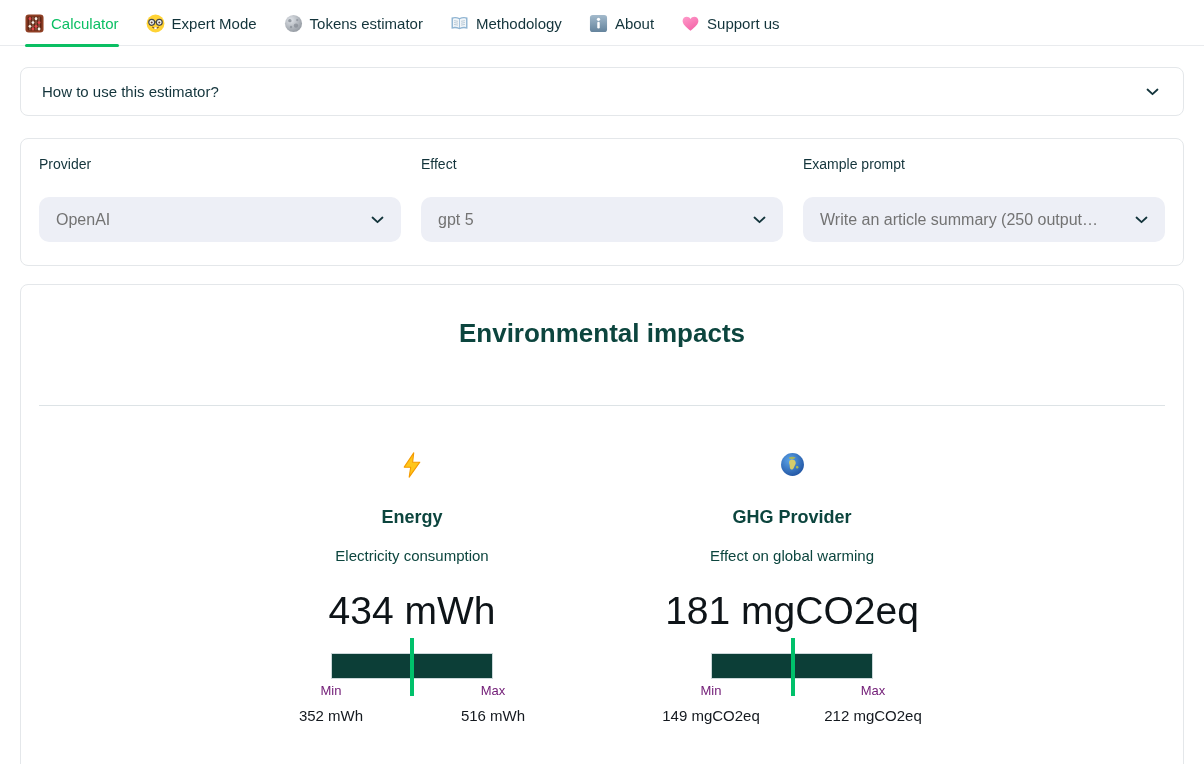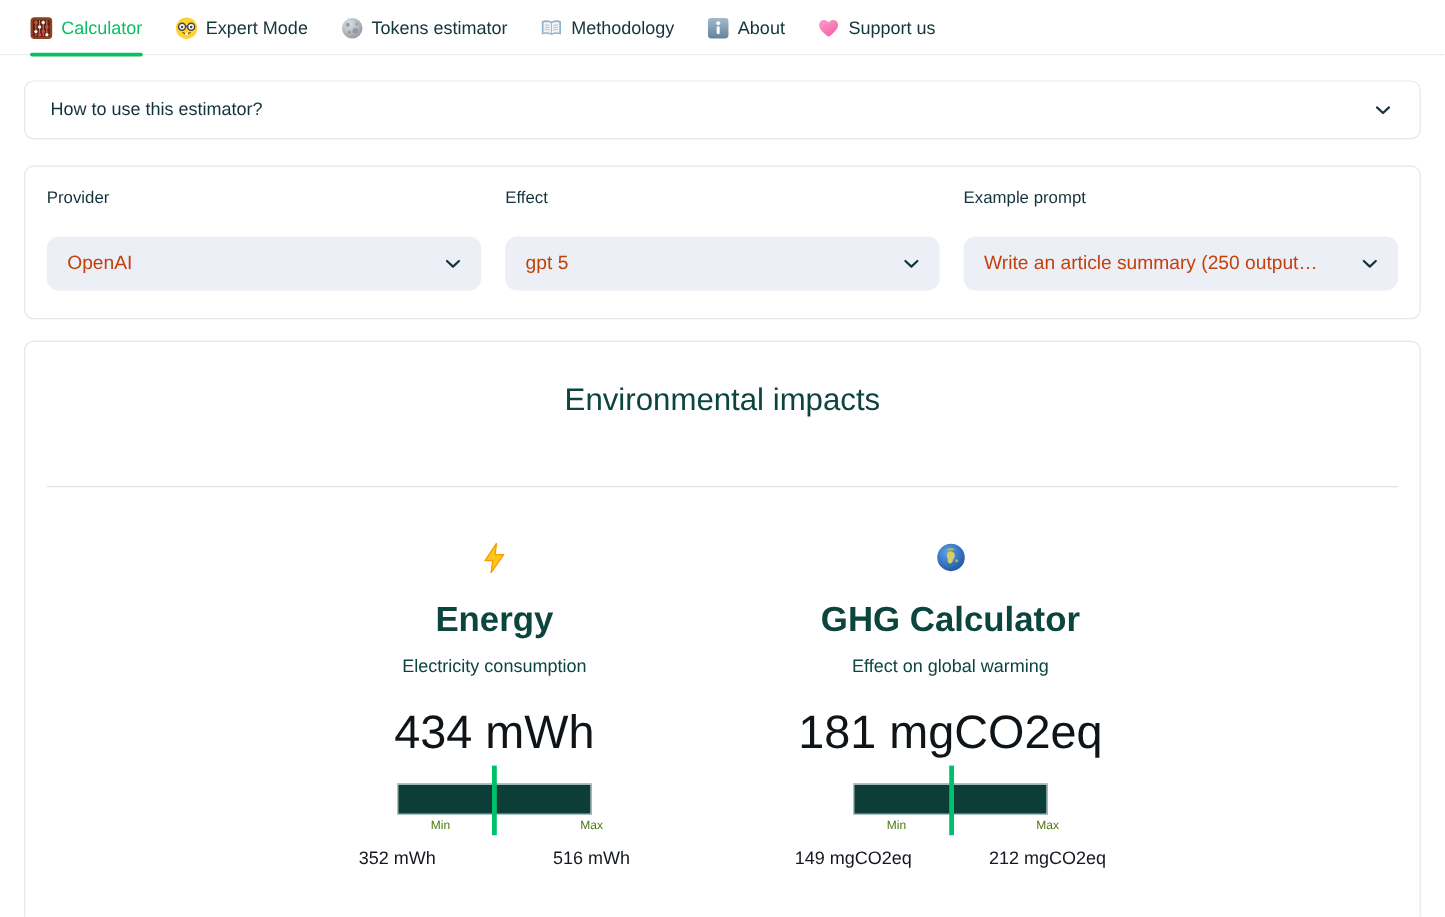--- a/index.html
+++ b/index.html
@@ -48,50 +48,50 @@
   
   .controls-card { margin-top:22px; padding:17px 18px 23px; display:flex; gap:20px; }
   .field { flex:1; min-width:0; }
   .field-label { font-size:14px; margin-bottom:25px; color:#13343b; }
   .select {
     height:45px; background:#edeff6; border-radius:10px;
     display:flex; align-items:center; justify-content:space-between;
     padding:0 17px; cursor:pointer;
   }
   .select-value {
-    font-size:16px; color:#c2410c;
+    font-size:16px; color:#737373;
     white-space:nowrap; overflow:hidden; text-overflow:ellipsis;
     padding-right:10px;
   }
   .chev { flex:0 0 auto; color:#13343b; display:flex; }
   
   .impacts-card { margin-top:18px; height:502px; padding-top:32px; }
   .panel-title {
-    text-align:center; font-size:26px; font-weight:400; color:#0c453e;
+    text-align:center; font-size:26px; font-weight:700; color:#0c453e;
     line-height:32px;
   }
   .panel-divider {
     border:none; border-top:1px solid #dde3e6; margin:56px 18px 0;
   }
   .impacts-row { display:flex; justify-content:center; margin-top:46px; }
   .impact { width:380px; text-align:center; }
   .impact-icon { height:26px; display:flex; justify-content:center; }
-  .impact-name { margin-top:24px; font-size:29px; line-height:30px; font-weight:700; color:#0c453e; }
+  .impact-name { margin-top:24px; font-size:18px; line-height:30px; font-weight:700; color:#0c453e; }
   .impact-sub  { margin-top:14px; font-size:15px; line-height:20px; color:#0c453e; }
   .impact-value { margin-top:26px; font-size:39px; line-height:38px; color:#0e1418; font-weight:400; }
   .range { position:relative; width:162px; height:92px; margin:8px auto 0; }
   .range-tick {
     position:absolute; top:0; width:4px; height:58px;
     background:#00c16b; z-index:2;
   }
   .range-bar {
     position:absolute; top:15px; left:0; right:0; height:26px;
     background:#0c3e37; border:1px solid #ccd8da;
   }
-  .range-label { position:absolute; top:45px; font-size:10px; color:#4d7c0f; white-space:nowrap;margin-left:36px; }
+  .range-label { position:absolute; top:45px; font-size:13px; color:#701a75; white-space:nowrap; }
   .range-label.min { left:0; transform:translateX(-50%); }
   .range-label.max { right:0; transform:translateX(50%); }
   .range-val { position:absolute; top:69px; font-size:15px; color:#14191f; white-space:nowrap; }
   .range-val.min { left:0; transform:translateX(-50%); }
   .range-val.max { right:0; transform:translateX(50%); }
 </style>
 </head>
 <body>
 
 <nav class="tabbar">
@@ -294,21 +294,21 @@
               <stop offset="0%" stop-color="#5ba3e8"></stop>
                 <stop offset="100%" stop-color="#1d4f9e"></stop>
             </radialGradient>
           </defs>
           <circle cx="12" cy="12" r="11" fill="url(#earthg)"></circle>
           <path d="M8.6 5.2 C10.4 4.2 13.6 4.3 15 5.4 C14 6.6 11.6 7 9.8 6.6 C8.9 6.4 8.4 5.8 8.6 5.2 Z" fill="#a9b559"></path>
           <path d="M10 7.6 C12.2 6.8 14.4 7.6 15 9.6 C15.6 11.6 14 12.8 13.4 14.8 C12.9 16.5 11.2 17.4 10.1 16.3 C9 15.2 9.7 13.6 9.1 12 C8.5 10.4 8.4 8.4 10 7.6 Z" fill="#d6cc6a"></path>
           <path d="M15.9 13.5 C17 13.2 18 13.9 17.8 14.9 C17.6 15.9 16.4 16.3 15.7 15.6 C15.1 15 15.1 13.8 15.9 13.5 Z" fill="#a9b559"></path>
         </svg>
       </div>
-      <h3 class="impact-name">GHG Calculator</h3>
+      <h3 class="impact-name">GHG Provider</h3>
       <div class="impact-sub">Effect on global warming</div>
       <div class="impact-value">181 mgCO2eq</div>
       <div class="range">
         <div class="range-tick" style="left: calc(50.7937% - 2px);"></div>
         <div class="range-bar"></div>
         <div class="range-label min">Min</div>
         <div class="range-label max">Max</div>
         <div class="range-val min">149 mgCO2eq</div>
         <div class="range-val max">212 mgCO2eq</div>
       </div>

